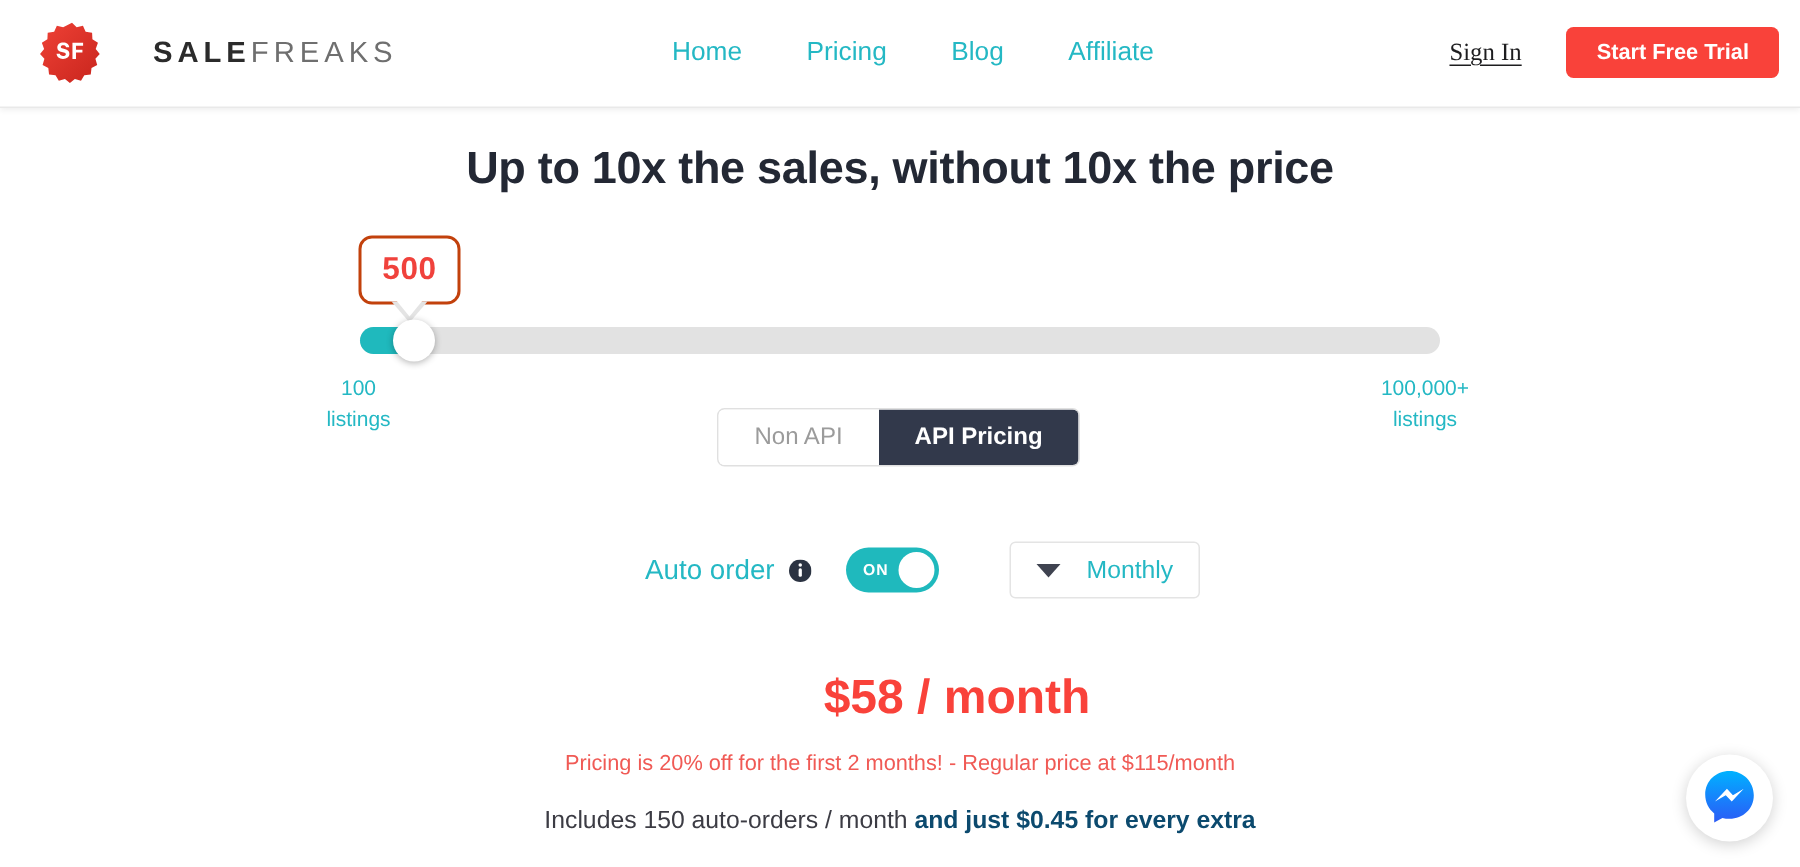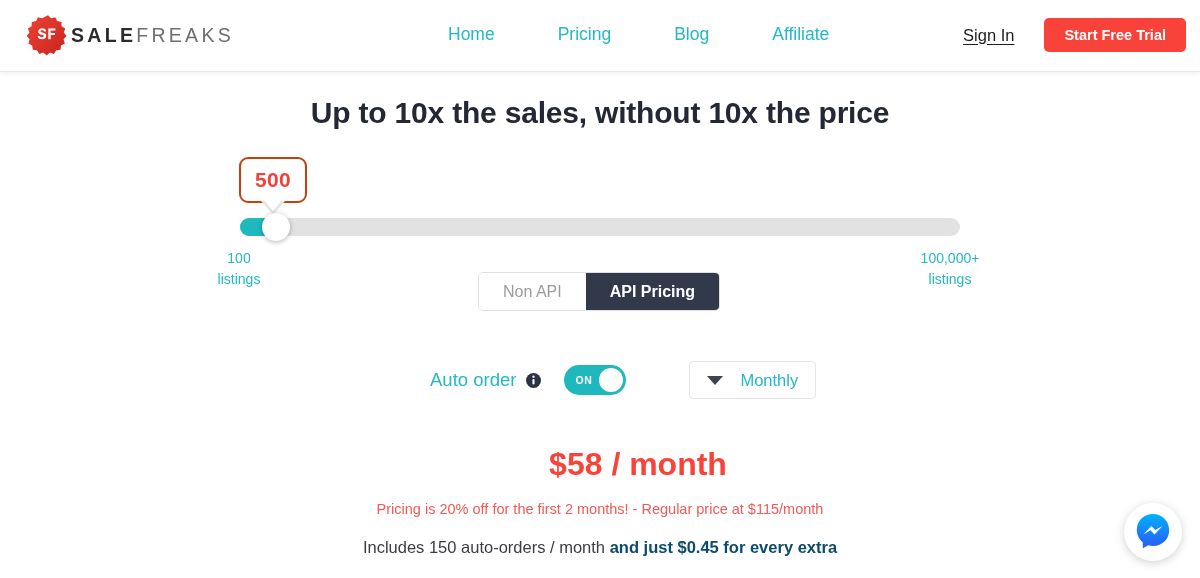--- a/index.html
+++ b/index.html
@@ -31,21 +31,21 @@
     box-shadow: 0 1px 4px rgba(0,0,0,0.07);
     z-index: 30;
   }
 
   .brand {
     position: absolute;
     left: 26px;
     top: 14px;
     display: flex;
     align-items: center;
-    gap: 1px;
+    gap: 32px;
   }
 
   .brand-badge {
     position: relative;
     width: 44px;
     height: 44px;
     display: block;
   }
   .brand-badge svg { display: block; width: 44px; height: 44px; }
 
@@ -57,21 +57,21 @@
     white-space: nowrap;
     line-height: 1;
   }
   .brand-name .lite { color: #6f6f6f; font-weight: 500; }
 
   .nav {
     position: absolute;
     left: 448px;
     top: 24px;
     display: flex;
-    gap: 63px;
+    gap: 43px;
     align-items: baseline;
   }
   .nav a {
     font-size: 17.5px;
     color: #24b8c4;
     text-decoration: none;
     font-weight: 400;
     white-space: nowrap;
   }
 
@@ -84,21 +84,21 @@
     gap: 30px;
   }
   .signin {
     font-size: 16.5px;
     color: #1d1d1f;
     text-decoration: underline;
     text-underline-offset: 3px;
     white-space: nowrap;
     background: none;
     border: none;
-    font-family: Liberation Sans, sans-serif;
+    font-family: Liberation Serif, serif;
     cursor: pointer;
     padding: 0;
     margin-left: 13px;
   }
   .cta {
     background: #f9423a;
     color: #ffffff;
     border: none;
     border-radius: 5px;
     font-size: 14.5px;
@@ -278,21 +278,21 @@
   }
   .toggle-knob {
     position: absolute;
     right: 3px;
     top: 3px;
     width: 24px; height: 24px;
     background: #ffffff;
     border-radius: 50%;
   }
   .period {
-    margin-left: 63px;
+    margin-left: 47px;
     display: flex;
     align-items: center;
     gap: 17px;
     height: 38px;
     padding: 0 17px;
     border: 1px solid #e4e4e4;
     border-radius: 4px;
     background: #ffffff;
     cursor: pointer;
   }

